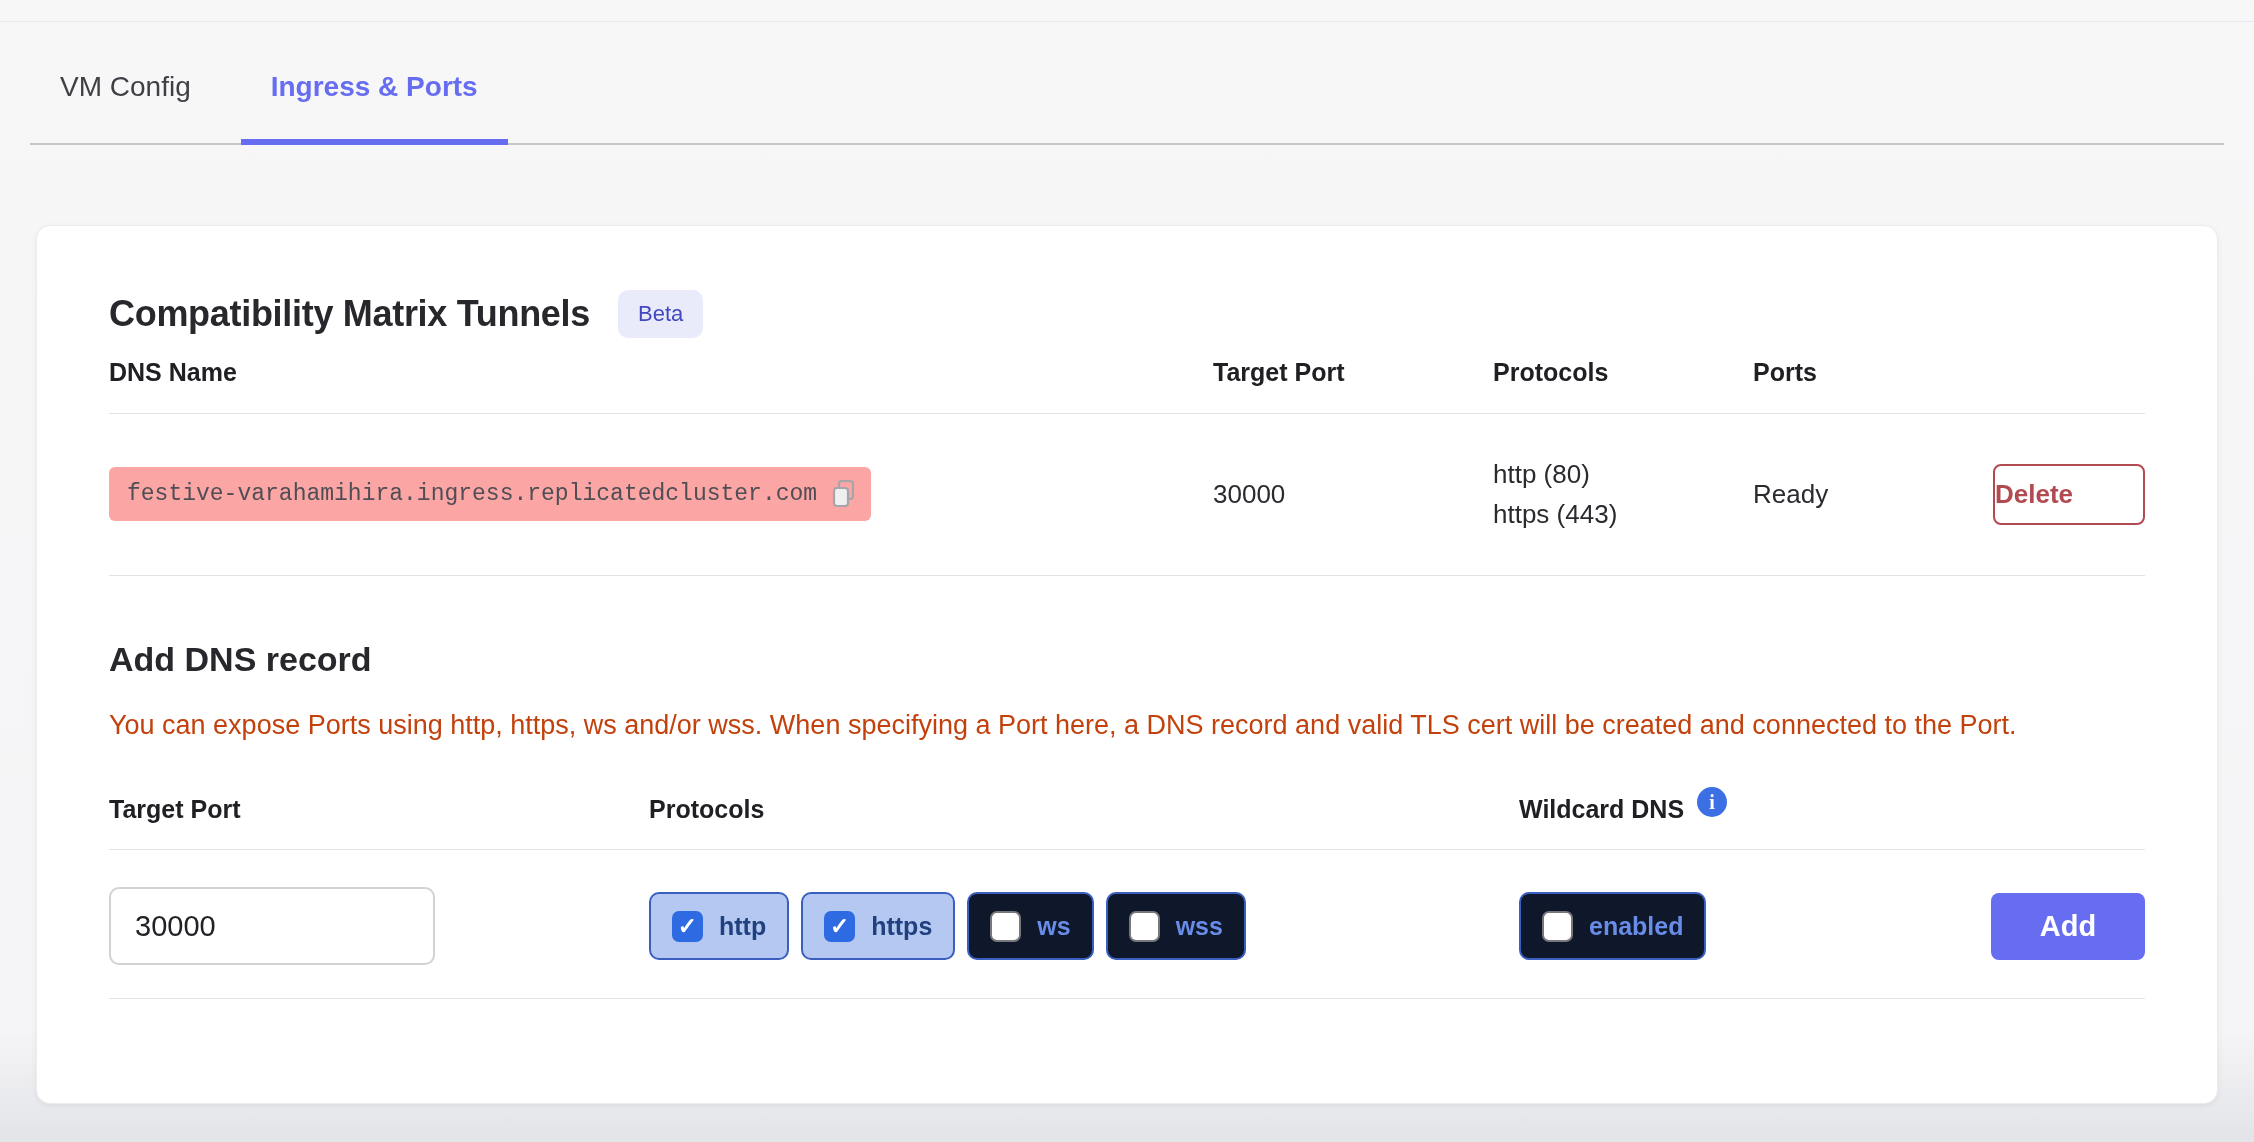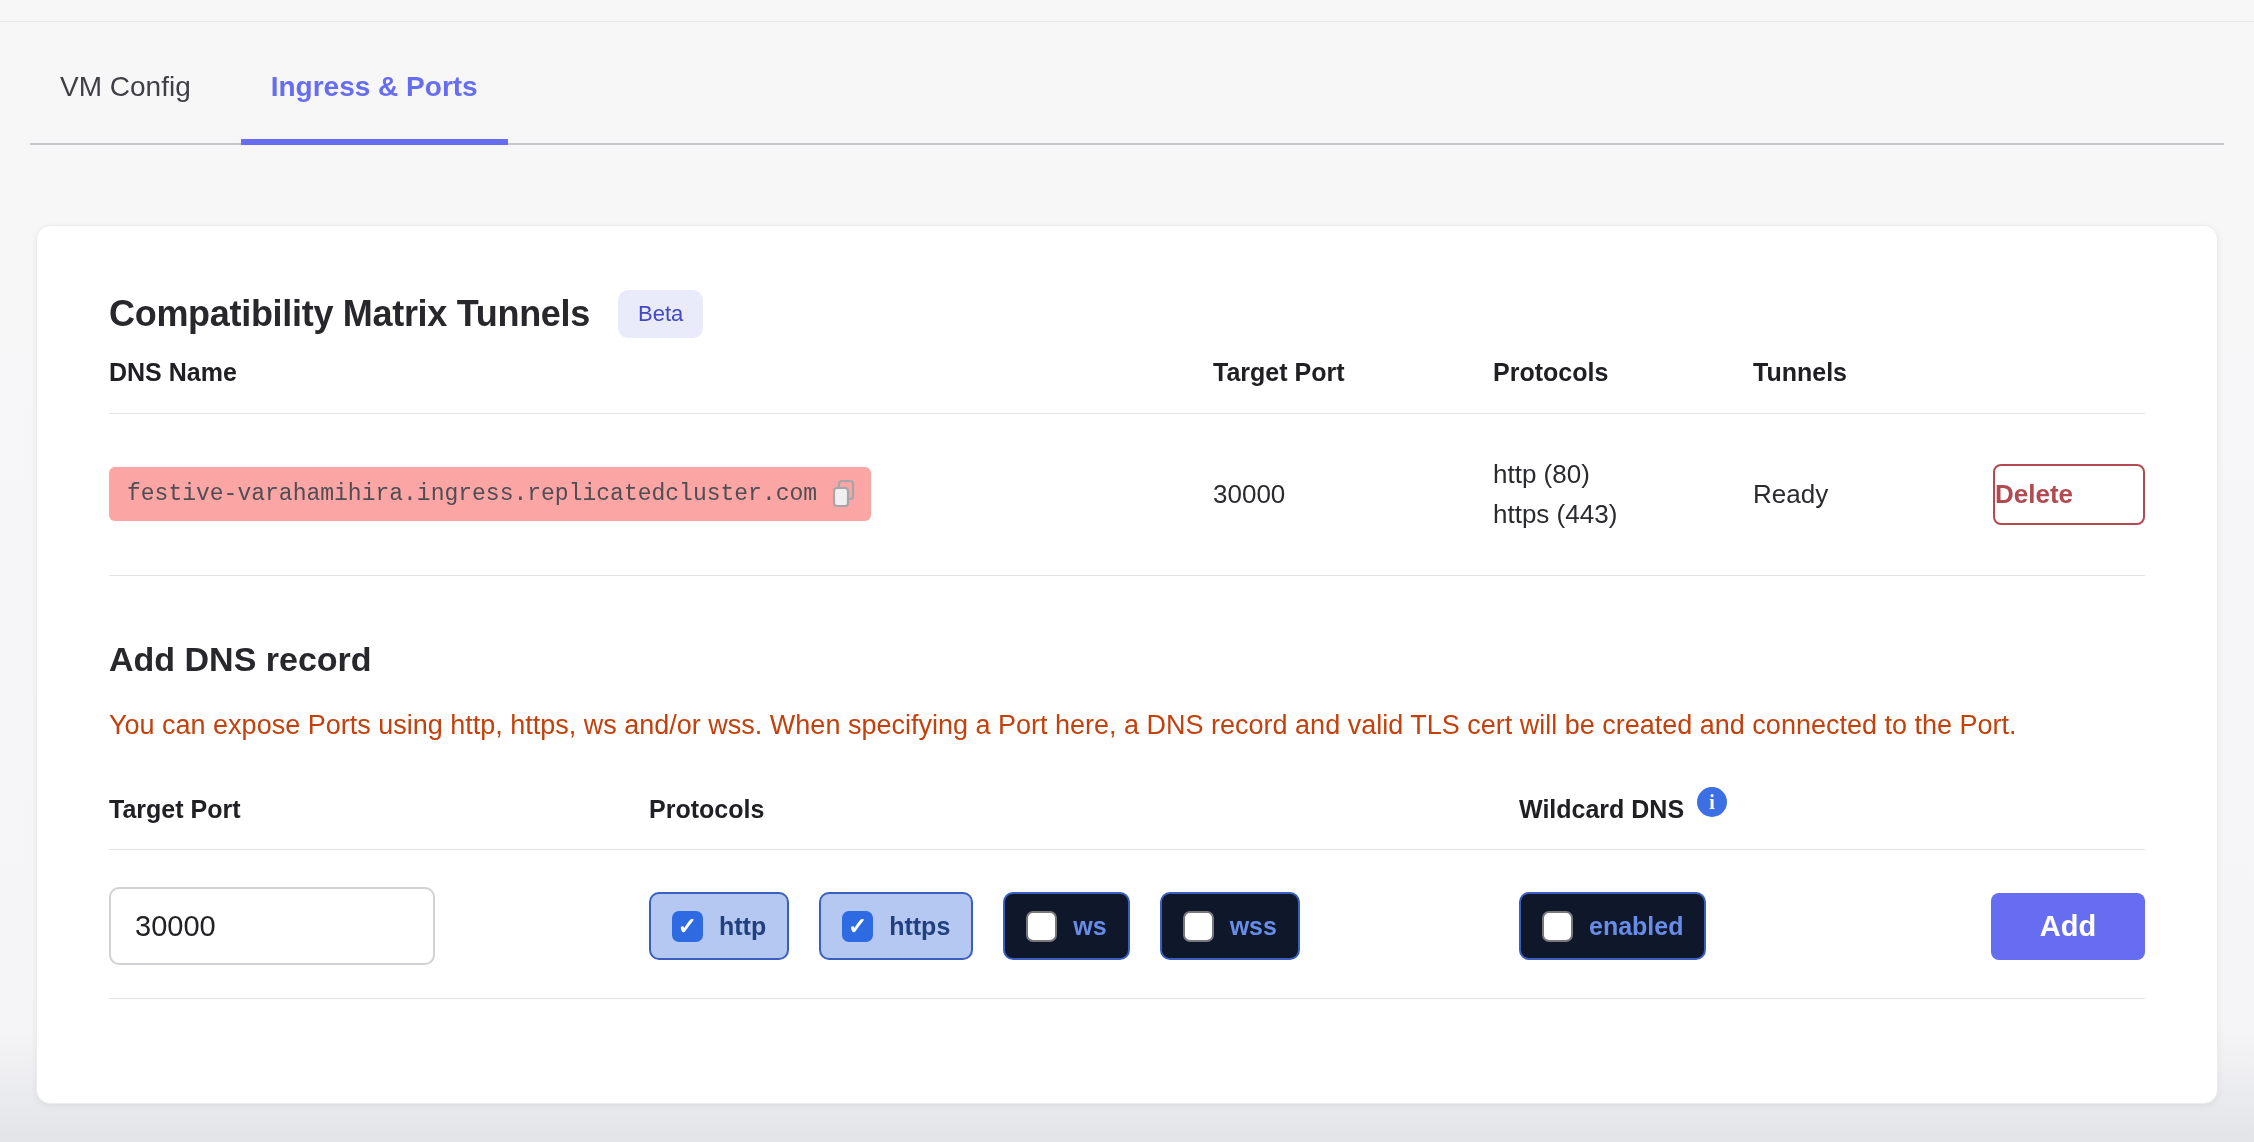--- a/index.html
+++ b/index.html
@@ -101,21 +101,21 @@
   .form-row { padding: 37px 0 33px 0; border-bottom: 1px solid #e3e3e6; }
 
   .port-input {
     width: 326px; height: 78px;
     border: 2px solid #d2d2d6; border-radius: 10px;
     font-size: 29px; color: #222226; padding: 0 24px;
     font-family: "Liberation Sans", sans-serif;
     background: #fff; outline: none;
   }
 
-  .pills { display: flex; gap: 30px; align-items: flex-start; }
+  .pills { display: flex; gap: 12px; align-items: flex-start; }
   .pill {
     display: inline-flex; align-items: center; gap: 16px;
     height: 68px; padding: 0 21px;
     border: 2px solid #3a5fc0; border-radius: 10px;
     font-size: 25px; font-weight: 700;
     background: #0f172a; color: #688ce8;
     cursor: pointer; user-select: none;
   }
   .pill .box {
     width: 31px; height: 31px; border-radius: 7px;
@@ -151,21 +151,21 @@
   <div class="card-title-row">
     <div class="card-title">Compatibility Matrix Tunnels</div>
     <div class="beta-badge">Beta</div>
   </div>
 
   <div class="tbl">
     <div class="tbl-head">
       <div>DNS Name</div>
       <div>Target Port</div>
       <div>Protocols</div>
-      <div>Tunnels</div>
+      <div>Ports</div>
       <div></div>
     </div>
 
     <div class="tbl-row">
       <div>
         <span class="dns-pill">
           <span>festive-varahamihira.ingress.replicatedcluster.com</span>
           <span class="copy-icon">
             <svg width="26" height="30" viewBox="0 0 26 30" fill="none">
               <rect x="8" y="2" width="14" height="18" rx="3" stroke="#a5a5aa" stroke-width="2.2"></rect>

